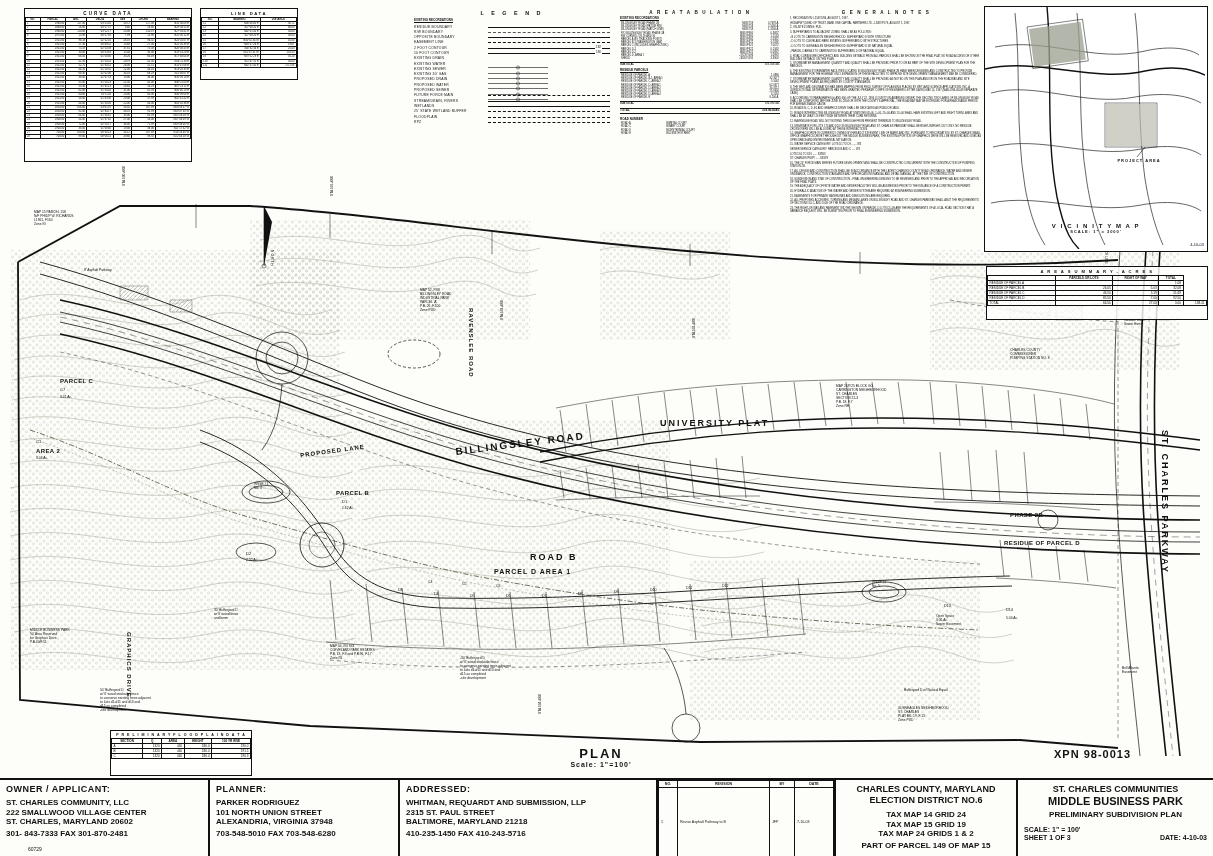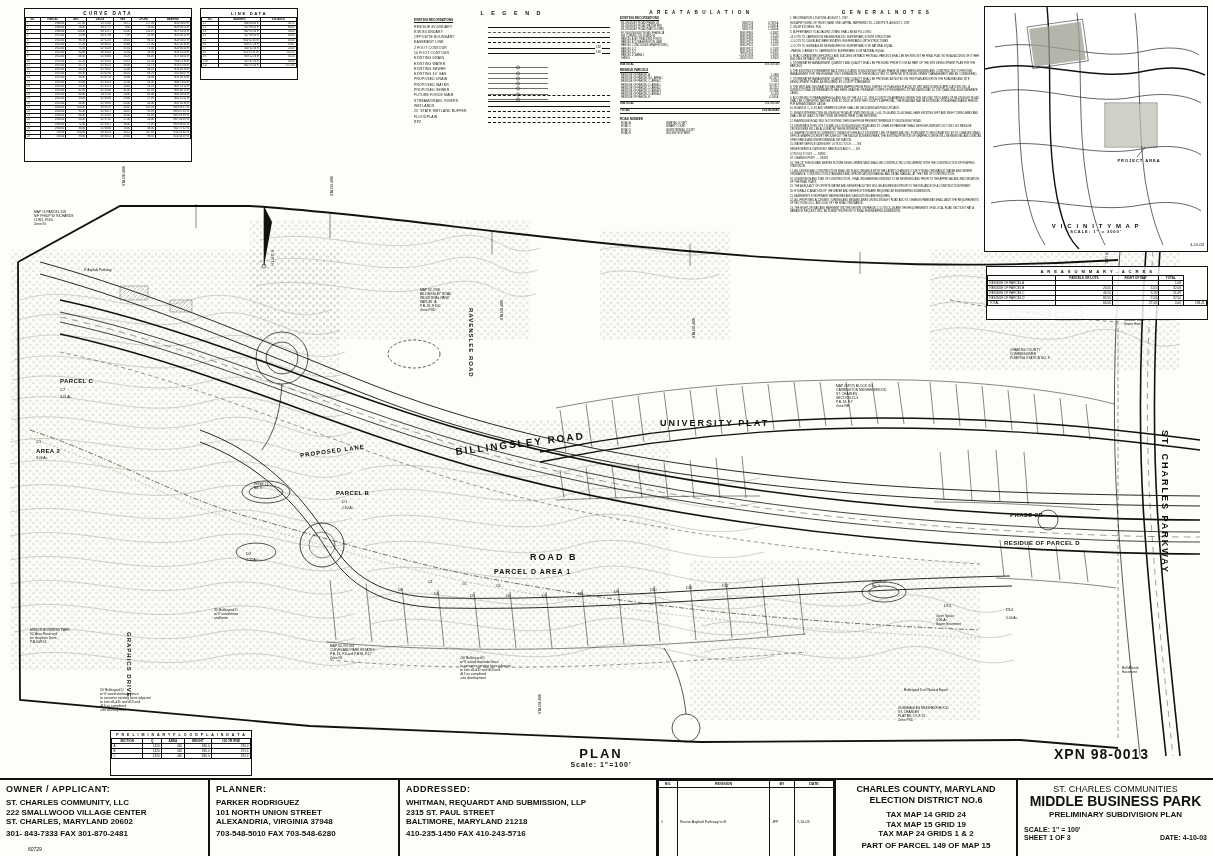--- a/index.html
+++ b/index.html
@@ -12,21 +12,21 @@
   .bx{position:absolute;border:1px solid #111;background:rgba(255,255,255,.82);}
   .ttl{font-weight:bold;letter-spacing:1px;text-align:center;}
   .tiny{font-size:2.6px;line-height:3.1px;}
   .t3{font-size:3px;line-height:3.5px;}
   .t4{font-size:4px;line-height:4.7px;}
   .t5{font-size:5px;line-height:6px;}
   .t6{font-size:6px;line-height:7px;}
   .t7{font-size:7px;line-height:8px;}
   .t8{font-size:8px;line-height:9.5px;}
   .t9{font-size:9px;line-height:11px;}
-  .t11{font-size:14px;line-height:13px;}
+  .t11{font-size:11px;line-height:13px;}
   .t13{font-size:13px;line-height:15px;}
   table{border-collapse:collapse;}
   
   #map-canvas{position:absolute;left:0;top:0;width:1213px;height:770px;}
   
   #title-block{position:absolute;left:0;top:778px;width:1213px;height:78px;
                border-top:2px solid #111;}
   .tbcell{position:absolute;top:0;height:78px;border-left:2px solid #111;
           box-sizing:border-box;padding:4px 6px;}
   .tbcell:first-child{border-left:none;}
@@ -1254,21 +1254,21 @@
     <div class="tbcell" style="left:834px;width:182px;text-align:center;">
       <div class="t9" style="font-weight:bold;">CHARLES COUNTY, MARYLAND</div>
       <div class="t9" style="font-weight:bold;">ELECTION DISTRICT NO.6</div>
       <div class="t8" style="font-weight:bold;margin-top:4px;">TAX MAP 14 GRID 24</div>
       <div class="t8" style="font-weight:bold;">TAX MAP 15 GRID 19</div>
       <div class="t8" style="font-weight:bold;">TAX MAP 24 GRIDS 1 &amp; 2</div>
       <div class="t8" style="font-weight:bold;margin-top:2px;">PART OF PARCEL 149 OF MAP 15</div>
     </div>
 
     <div class="tbcell" style="left:1016px;width:197px;text-align:center;">
-      <div class="t9" style="font-weight:normal;">ST. CHARLES COMMUNITIES</div>
+      <div class="t9" style="font-weight:bold;">ST. CHARLES COMMUNITIES</div>
       <div class="t11" style="font-weight:bold;">MIDDLE BUSINESS PARK</div>
       <div class="t8" style="font-weight:bold;margin-top:2px;">PRELIMINARY SUBDIVISION PLAN</div>
       <div style="display:flex;justify-content:space-between;margin-top:6px;text-align:left;">
         <div>
           <div class="t7" style="font-weight:bold;">SCALE: 1" = 100'</div>
           <div class="t7" style="font-weight:bold;">SHEET 1 OF 3</div>
         </div>
         <div style="display:flex;align-items:flex-end;gap:2px;">
           <span class="t7" style="font-weight:bold;">DATE:</span>
           <span class="t7" style="font-weight:bold;">4-10-03</span>

